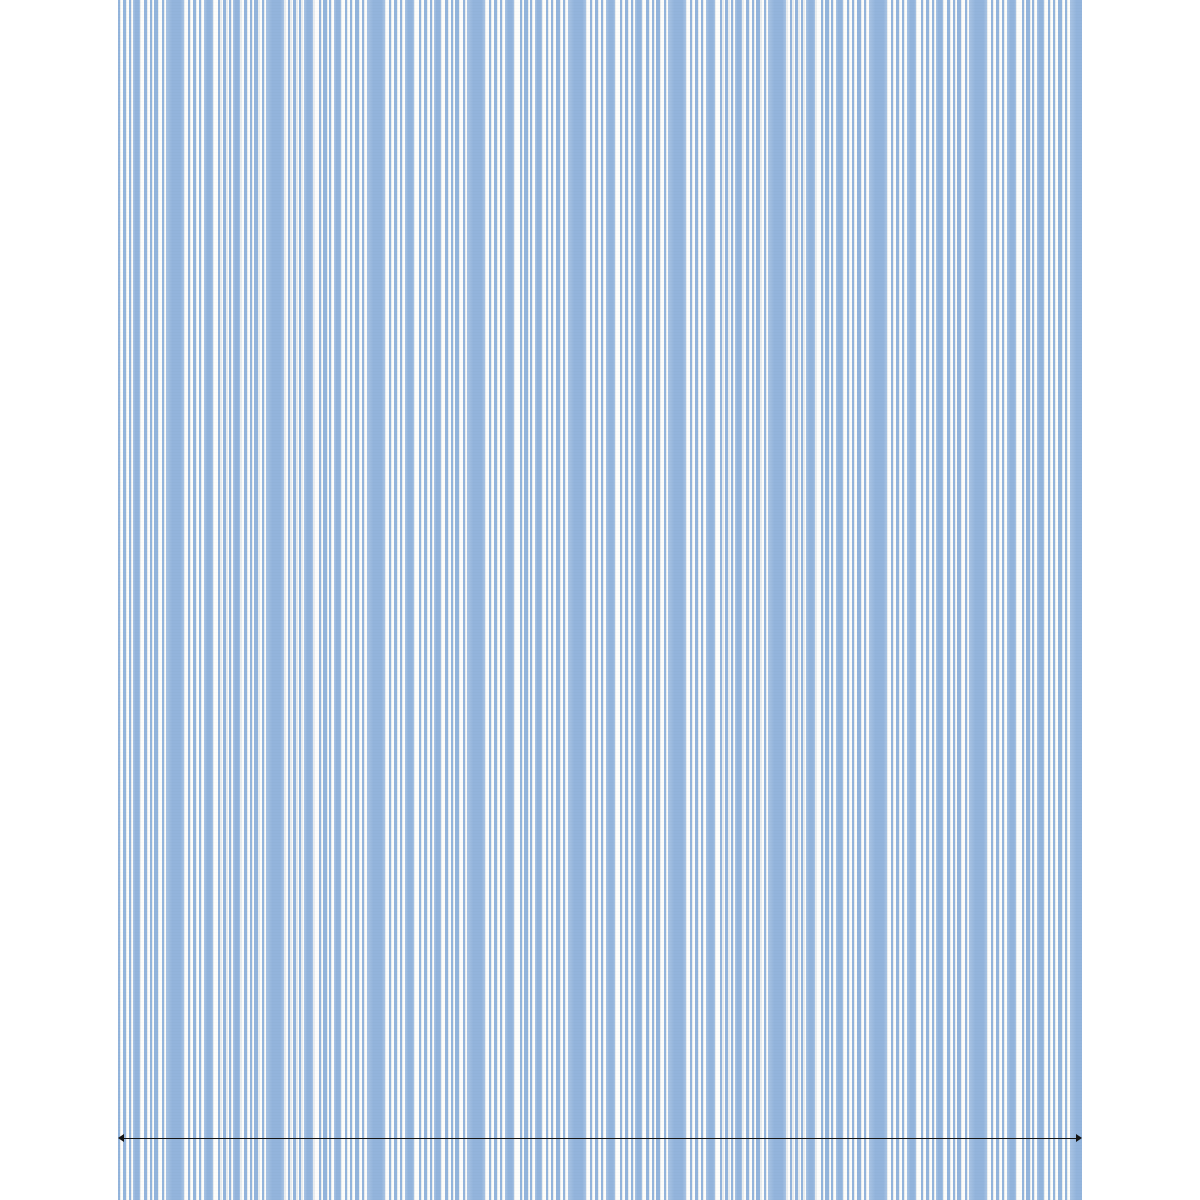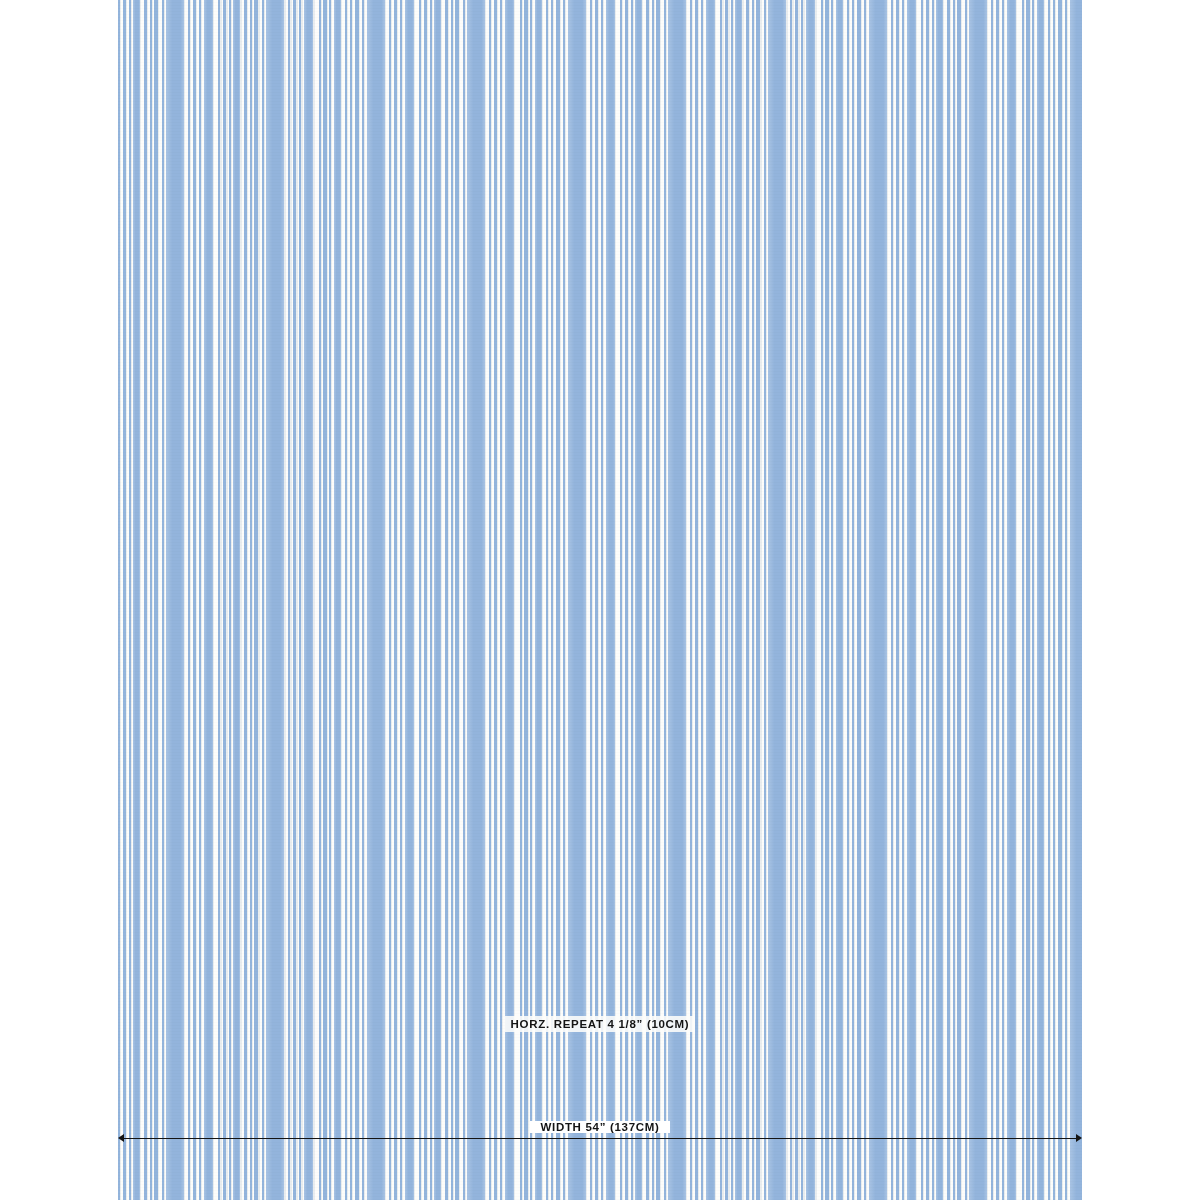--- a/index.html
+++ b/index.html
@@ -367,27 +367,21 @@
         <div class="stripe" style="left: 937.1px; width: 1.2px; background: rgb(213, 221, 228); opacity: 0.5;"></div>
         <div class="stripe" style="left: 939.6px; width: 4px; background: rgb(147, 180, 220);"></div>
         <div class="stripe" style="left: 943.6px; width: 1.2px; background: rgb(213, 221, 228); opacity: 0.5;"></div>
         <div class="stripe" style="left: 947.1px; width: 2px; background: rgb(147, 180, 220);"></div>
         <div class="stripe" style="left: 949.1px; width: 1.2px; background: rgb(213, 221, 228); opacity: 0.5;"></div>
         <div class="stripe" style="left: 951.6px; width: 18px; background: linear-gradient(90deg, rgb(169, 196, 228) 0%, rgb(147, 180, 220) 35%, rgb(147, 180, 220) 80%, rgb(169, 196, 228) 100%);"></div>
       </div>
     <div id="texture"></div>
   </div>
 
-  <div class="label" id="repeat-label">
-    <span class="chip">HORZ. REPEAT 4 1/8” (10CM)</span>
-  </div>
 
   <div id="width-rule">
     <div class="cap left"></div>
     <div class="line"></div>
     <div class="cap right"></div>
   </div>
 
-  <div class="label" id="width-label">
-    <span class="chip">WIDTH 54” (137CM)</span>
-  </div>
 
 </div>
 
 </body></html>

